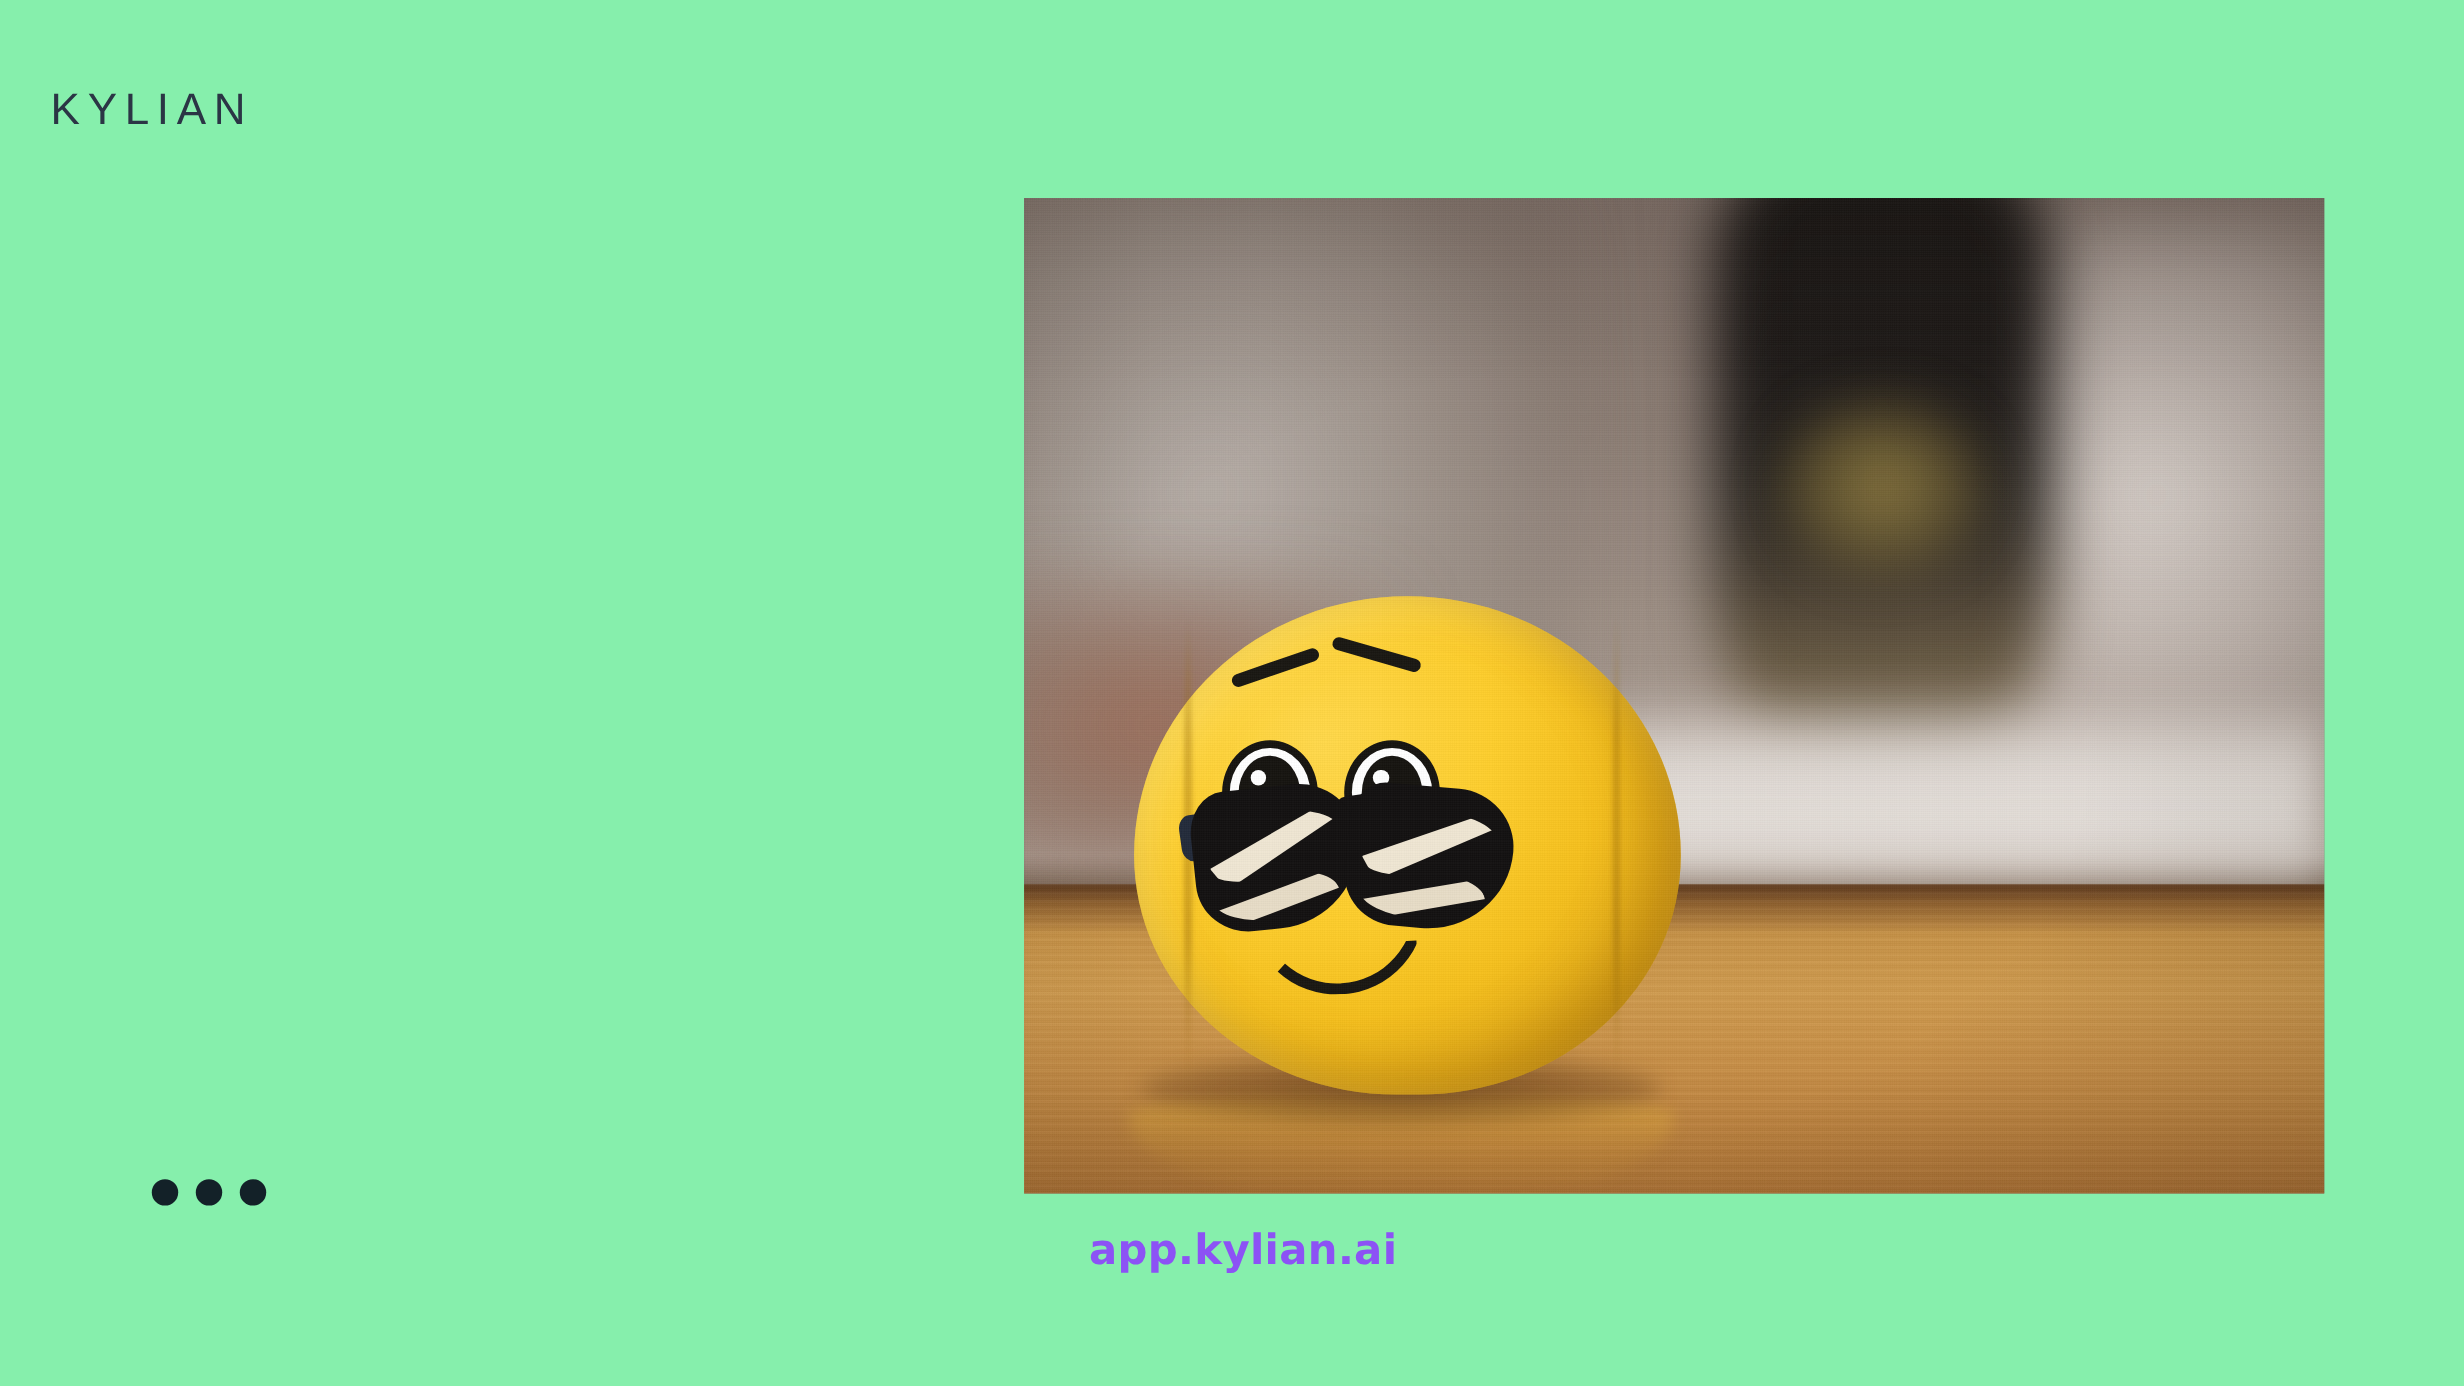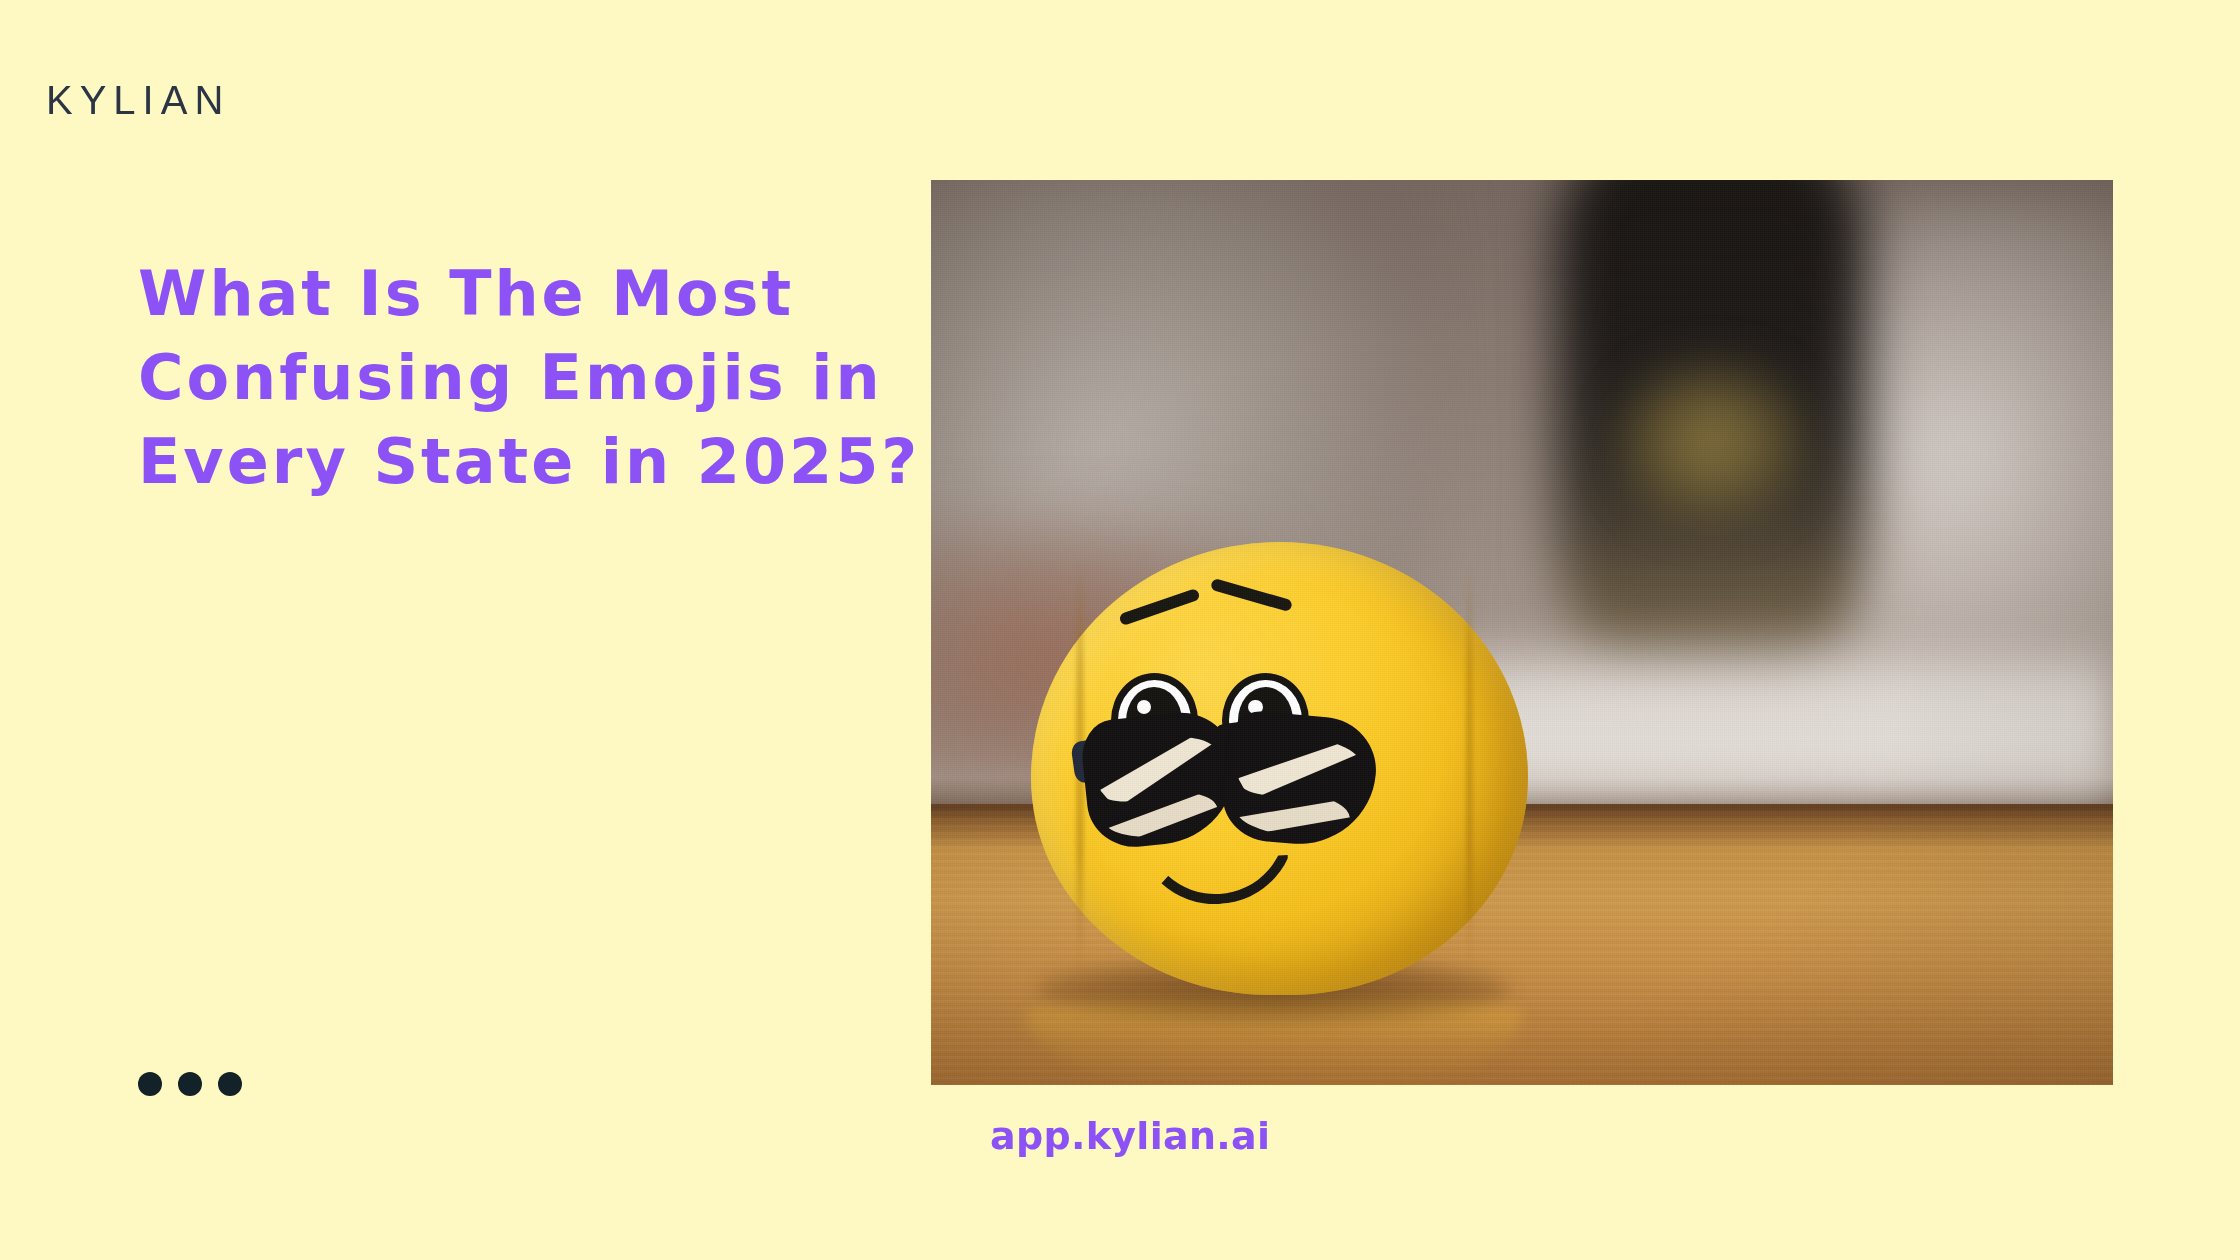--- a/index.html
+++ b/index.html
@@ -11,21 +11,21 @@
     height: 1260px;
     background: #ffffff;
     font-family: "Liberation Sans", sans-serif;
     overflow: hidden;
     position: relative;
   }
 
   .slide {
     position: absolute;
     inset: 0;
-    background: #fef9c3;
+    background: #86efac;
   }
 
   
   .brand {
     position: absolute;
     left: 46px;
     top: 80px;
     font-family: "Liberation Sans", sans-serif;
     font-size: 40px;
     font-weight: 300;
@@ -445,23 +445,20 @@
     white-space: nowrap;
   }
 </style>
 </head>
 <body>
 
 <div class="slide">
 
   <div class="brand">KYLIAN</div>
 
-  <h1 class="headline">What Is The Most
-Confusing Emojis in
-Every State in 2025?</h1>
 
 
   <div class="dots">
     <span class="dot"></span>
     <span class="dot"></span>
     <span class="dot"></span>
   </div>
 
   <div class="photo">
     <div class="photo-inner">

